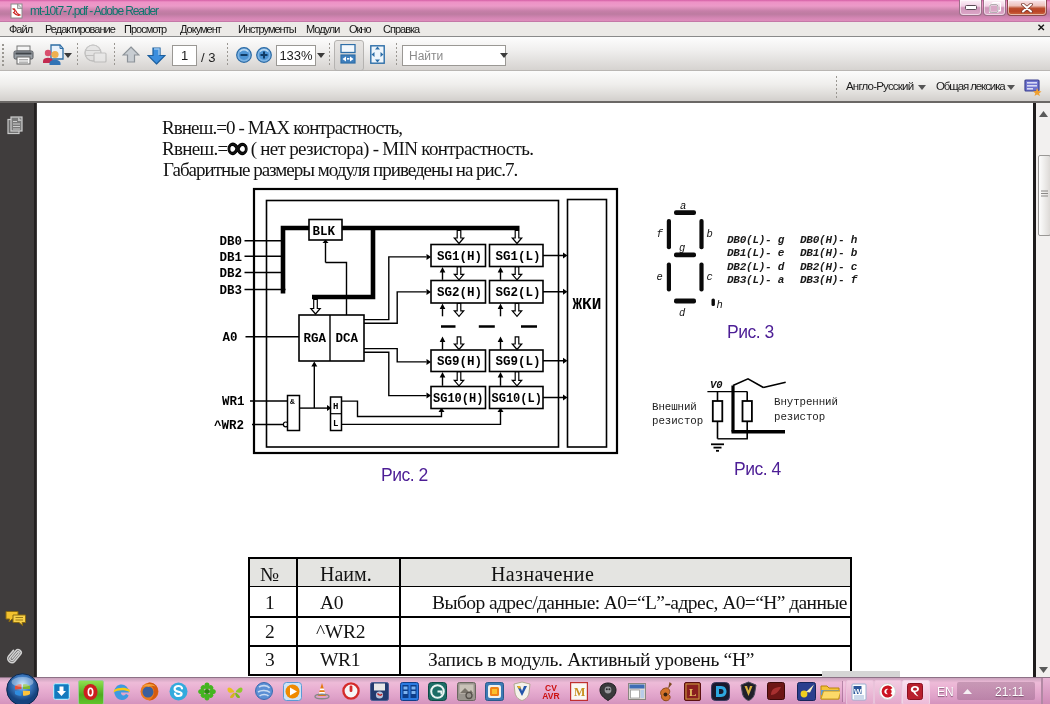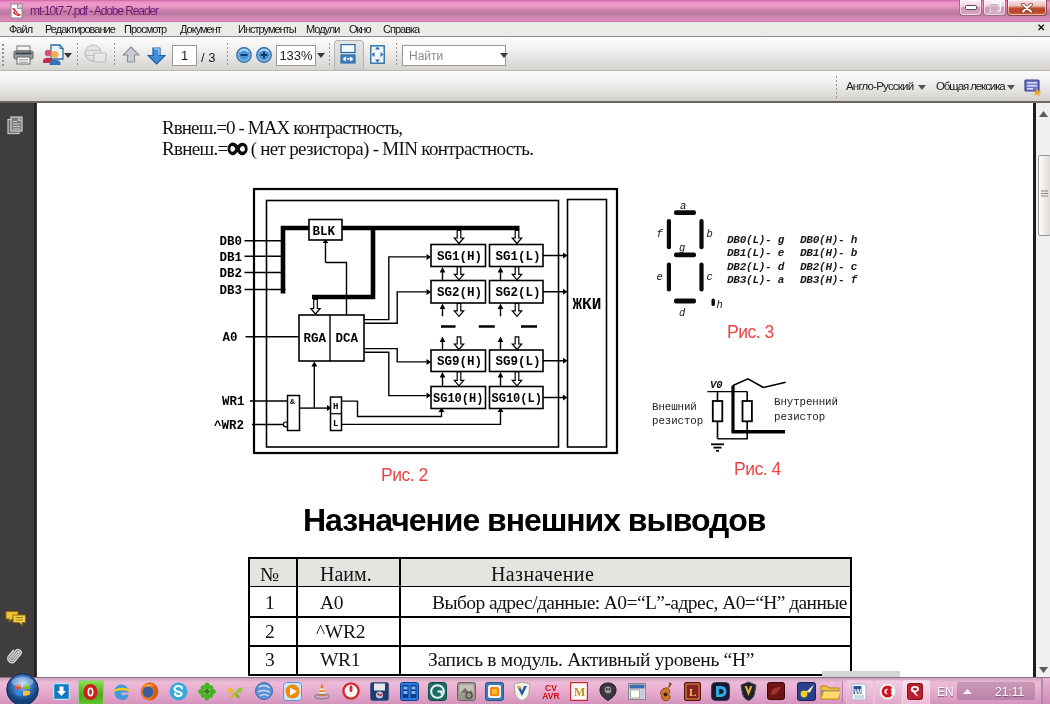--- a/index.html
+++ b/index.html
@@ -1,21 +1,21 @@
 <!DOCTYPE html>
 <html><head>
 <meta charset="utf-8">
 <style>
 html,body{margin:0;padding:0;}
 body{width:1050px;height:704px;overflow:hidden;position:relative;font-family:"Liberation Sans",sans-serif;background:#fff;}
 .abs{position:absolute;}
 
 #titlebar{left:0;top:0;width:1050px;height:22px;
  background:linear-gradient(180deg,#d45fa5 0%,#ee92c6 9%,#ec9ac8 27%,#c67fa8 50%,#bd7ba1 64%,#d486b4 82%,#dd8cbb 93%,#b96f9e 100%);}
-#titletext{left:30px;top:4px;font-size:12px;letter-spacing:-1.1px;color:#701a75;}
+#titletext{left:30px;top:4px;font-size:12px;letter-spacing:-1.1px;color:#0f766e;}
 #winbtns{right:3px;top:0;height:15px;display:flex;}
 .wbtn{height:15px;border:1px solid #9a7088;border-top:none;border-radius:0 0 4px 4px;
  background:linear-gradient(180deg,#fdf2f8 0%,#f2d3e6 40%,#cf97ba 52%,#dda6c8 100%);
  display:flex;align-items:center;justify-content:center;color:#5c3a50;box-shadow:inset 0 0 0 1px rgba(255,255,255,.55);}
 #btnclose{width:38px;margin-left:1px;background:linear-gradient(180deg,#f9e4ec 0%,#eec2bb 38%,#bc4f30 55%,#ba4226 75%,#cc6a42 100%);border-color:#8c4a50;color:#fff;}
 
 #menubar{left:0;top:22px;width:1050px;height:14px;background:#eceae7;font-size:11px;letter-spacing:-1px;color:#141414;}
 #menubar span{position:absolute;top:0;line-height:14px;}
 
 #toolbar1{left:0;top:36px;width:1050px;height:35px;
@@ -32,21 +32,21 @@
 
 #docarea{left:0;top:103px;width:1050px;height:574px;background:#3f3c3c;overflow:hidden;}
 #sidebar{left:0;top:0;width:34px;height:574px;background:#403d3d;border-right:2px solid #242121;}
 #page{left:37px;top:0;width:996px;height:574px;background:#ffffff;overflow:hidden;}
 #scroll{left:1036px;top:0;width:14px;height:574px;background:#f2f0ef;}
 #thumb{left:1.5px;top:52px;width:11px;height:79px;border:1px solid #9a9896;border-radius:2px;
  background:linear-gradient(90deg,#fdfdfd,#dddad7);}
 
 .ser{position:absolute;font-family:"Liberation Serif",serif;font-size:19px;letter-spacing:-1px;color:#121212;white-space:nowrap;line-height:1;}
 .tab{position:absolute;font-family:"Liberation Serif",serif;font-size:19.5px;letter-spacing:-0.3px;color:#121212;white-space:nowrap;line-height:1;}
-.cap{position:absolute;font-size:17.5px;letter-spacing:-0.5px;color:#ef4444;white-space:nowrap;line-height:1;}
+.cap{position:absolute;font-size:17.5px;letter-spacing:-0.5px;color:#4c1d95;white-space:nowrap;line-height:1;}
 .mono{position:absolute;font-family:"Liberation Mono",monospace;font-style:italic;font-weight:bold;font-size:11px;letter-spacing:-0.25px;color:#1a1a1a;white-space:pre;line-height:13.4px;}
 
 #taskbar{left:0;top:677px;width:1050px;height:27px;
  background:linear-gradient(180deg,#caa3bd 0%,#eebbd8 18%,#e8aed1 45%,#dfa2c9 72%,#d493bd 100%);
  border-top:1px solid #8d7186;box-sizing:border-box;padding-left:40px;}
 </style>
 </head>
 <body>
 <div class="abs" id="titlebar"></div>
 <svg class="abs" style="left:10px;top:3px" width="13" height="16">
@@ -208,20 +208,21 @@
 
   <svg class="abs" style="left:6px;top:541px" width="19" height="23">
    <path d="M6 6.5 C6 3 12 3 12 6.5 L12 15.5 C12 20.5 4 20.5 4 15.5 L4 8 M6 6.5 L6 15.5 C6 17.8 10 17.8 10 15.5 L10 7 C10 5.2 8 5.2 8 7 L8 15" fill="none" stroke="#d2d2d2" stroke-width="1.6" stroke-linecap="round" transform="rotate(40 8 12)"></path>
   </svg>
  </div>
  <div class="abs" id="page">
       <div class="abs" style="left:-37px;top:-103px;width:1050px;height:704px">
 
   <div class="ser" style="left:162px;top:118.1px;letter-spacing:-0.9px">Rвнеш.=0 - MAX контрастность,</div>
   <div class="ser" style="left:162px;top:139.1px;letter-spacing:-0.68px">Rвнеш.=<b style="font-size:28px;letter-spacing:-1px;line-height:0;vertical-align:-2px;text-shadow:0.8px 0 #000,-0.8px 0 #000,0 0.6px #000,0 -0.6px #000">∞</b> ( нет резистора) - MIN контрастность.</div>
+  <div class="ser" style="left:163px;top:159.7px">Габаритные размеры модуля приведены на рис.7.</div>
 
   <svg class="abs" style="left:210px;top:185px" width="450" height="300" viewBox="210 185 450 300">
    <g fill="none" stroke="#000">
     <rect x="254" y="189" width="363" height="264" stroke-width="2.2"></rect>
     <rect x="266.5" y="200.5" width="292" height="246.5" stroke-width="1.6"></rect>
     <rect x="567.5" y="199.5" width="39" height="247.5" stroke-width="1.6"></rect>
 
     <path d="M283 293.5 L283 228 L519.5 228" stroke-width="4.6"></path>
     <path d="M373 228 L373 297 L312 297" stroke-width="4.6"></path>
 
@@ -391,21 +392,20 @@
     <path d="M716 450.8 L719 450.8" stroke-width="1.8"></path>
    </g>
    <text x="710" y="387.5" font-family="Liberation Mono, monospace" font-style="italic" font-size="10.5px" font-weight="bold" fill="#111">V0</text>
   </svg>
   <div class="mono" style="left:652px;top:400px;font-style:normal;font-weight:normal;font-size:10.8px;letter-spacing:-0.1px;line-height:14px;color:#222">Внешний
 резистор</div>
   <div class="mono" style="left:774px;top:394.5px;font-style:normal;font-weight:normal;font-size:10.8px;letter-spacing:-0.1px;line-height:15px;color:#222">Внутренний
 резистор</div>
   <div class="cap" style="left:734px;top:460.8px">Рис. 4</div>
 
-  <div class="abs" style="left:303px;top:503.9px;font-size:32px;font-weight:bold;letter-spacing:-1.05px;color:#000;white-space:nowrap;line-height:1">Назначение внешних выводов</div>
 
   <div class="abs" style="left:248px;top:557px;width:600px;height:114.5px;border:2px solid #000;background:#fff">
    <div class="abs" style="left:0;top:0;width:600px;height:27px;background:#e4e4e1;border-bottom:1.5px solid #000"></div>
    <div class="abs" style="left:0;top:57px;width:600px;height:1.5px;background:#000"></div>
    <div class="abs" style="left:0;top:86px;width:600px;height:1.5px;background:#000"></div>
    <div class="abs" style="left:46px;top:0;width:1.5px;height:114.5px;background:#000"></div>
    <div class="abs" style="left:149px;top:0;width:1.5px;height:114.5px;background:#000"></div>
    <div class="tab" style="left:10px;top:5.4px;font-size:20px">№</div>
    <div class="tab" style="left:70px;top:5.4px;font-size:20px;letter-spacing:0px">Наим.</div>
    <div class="tab" style="left:241px;top:5.4px;font-size:20px;letter-spacing:0.4px">Назначение</div>

